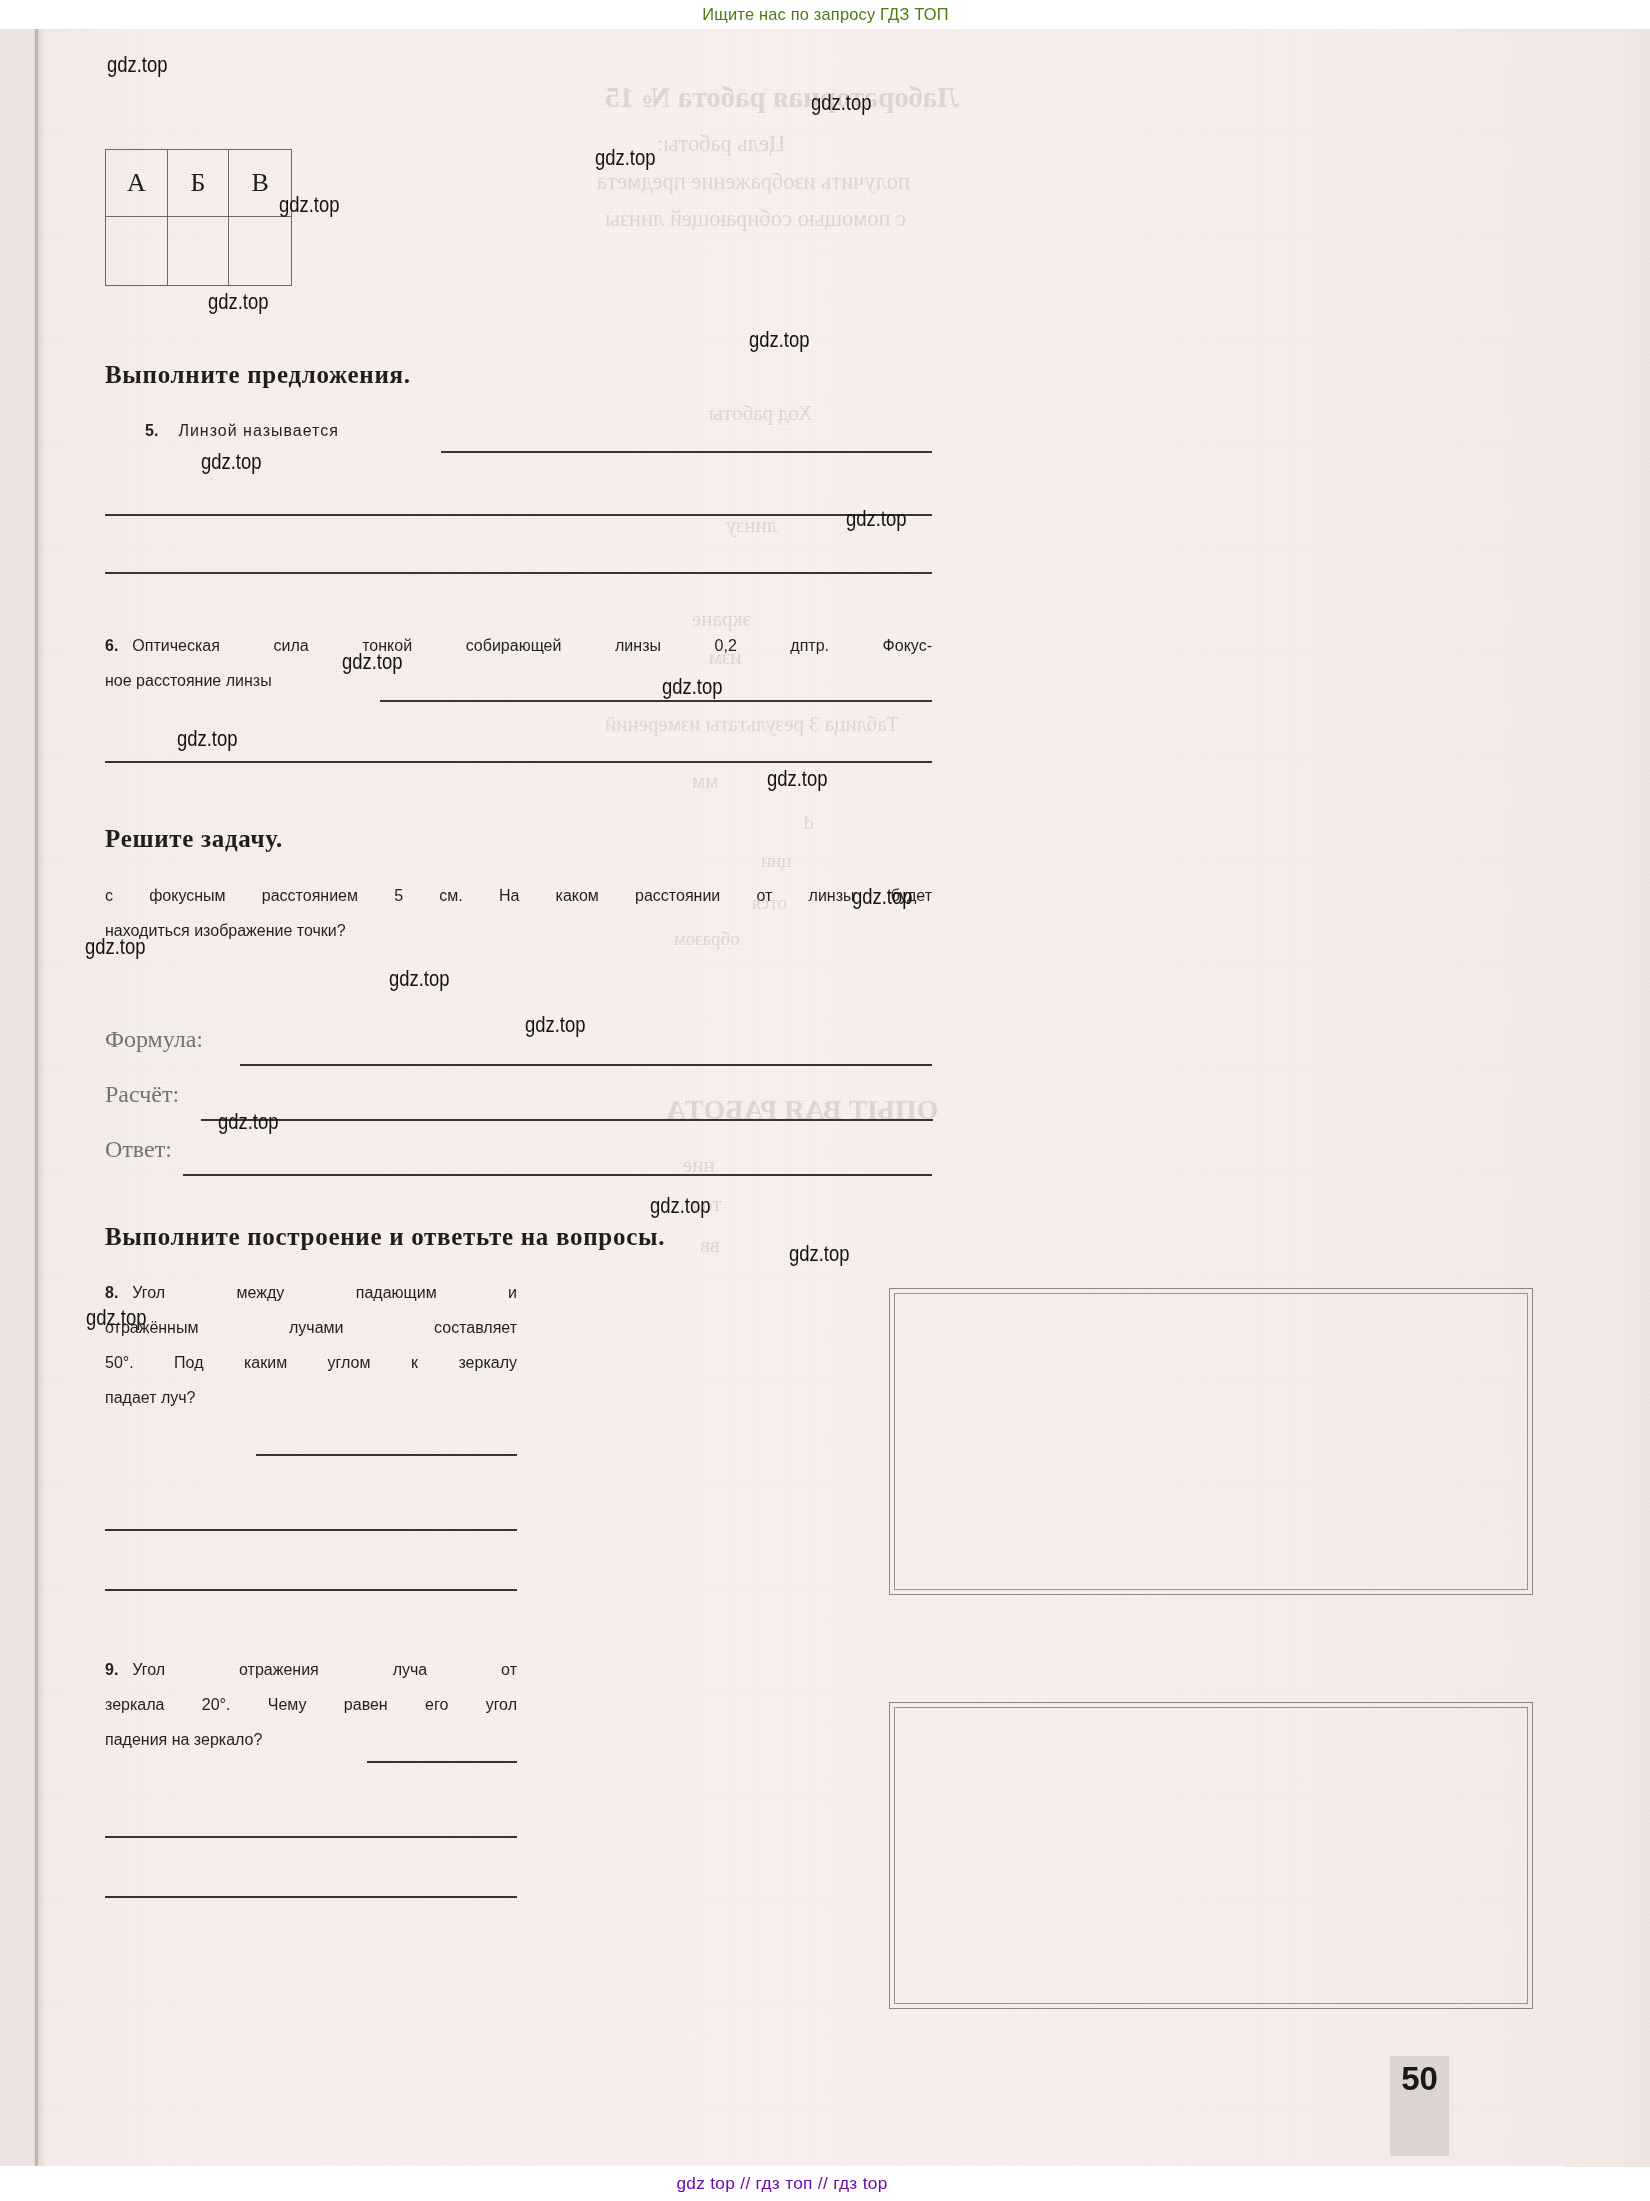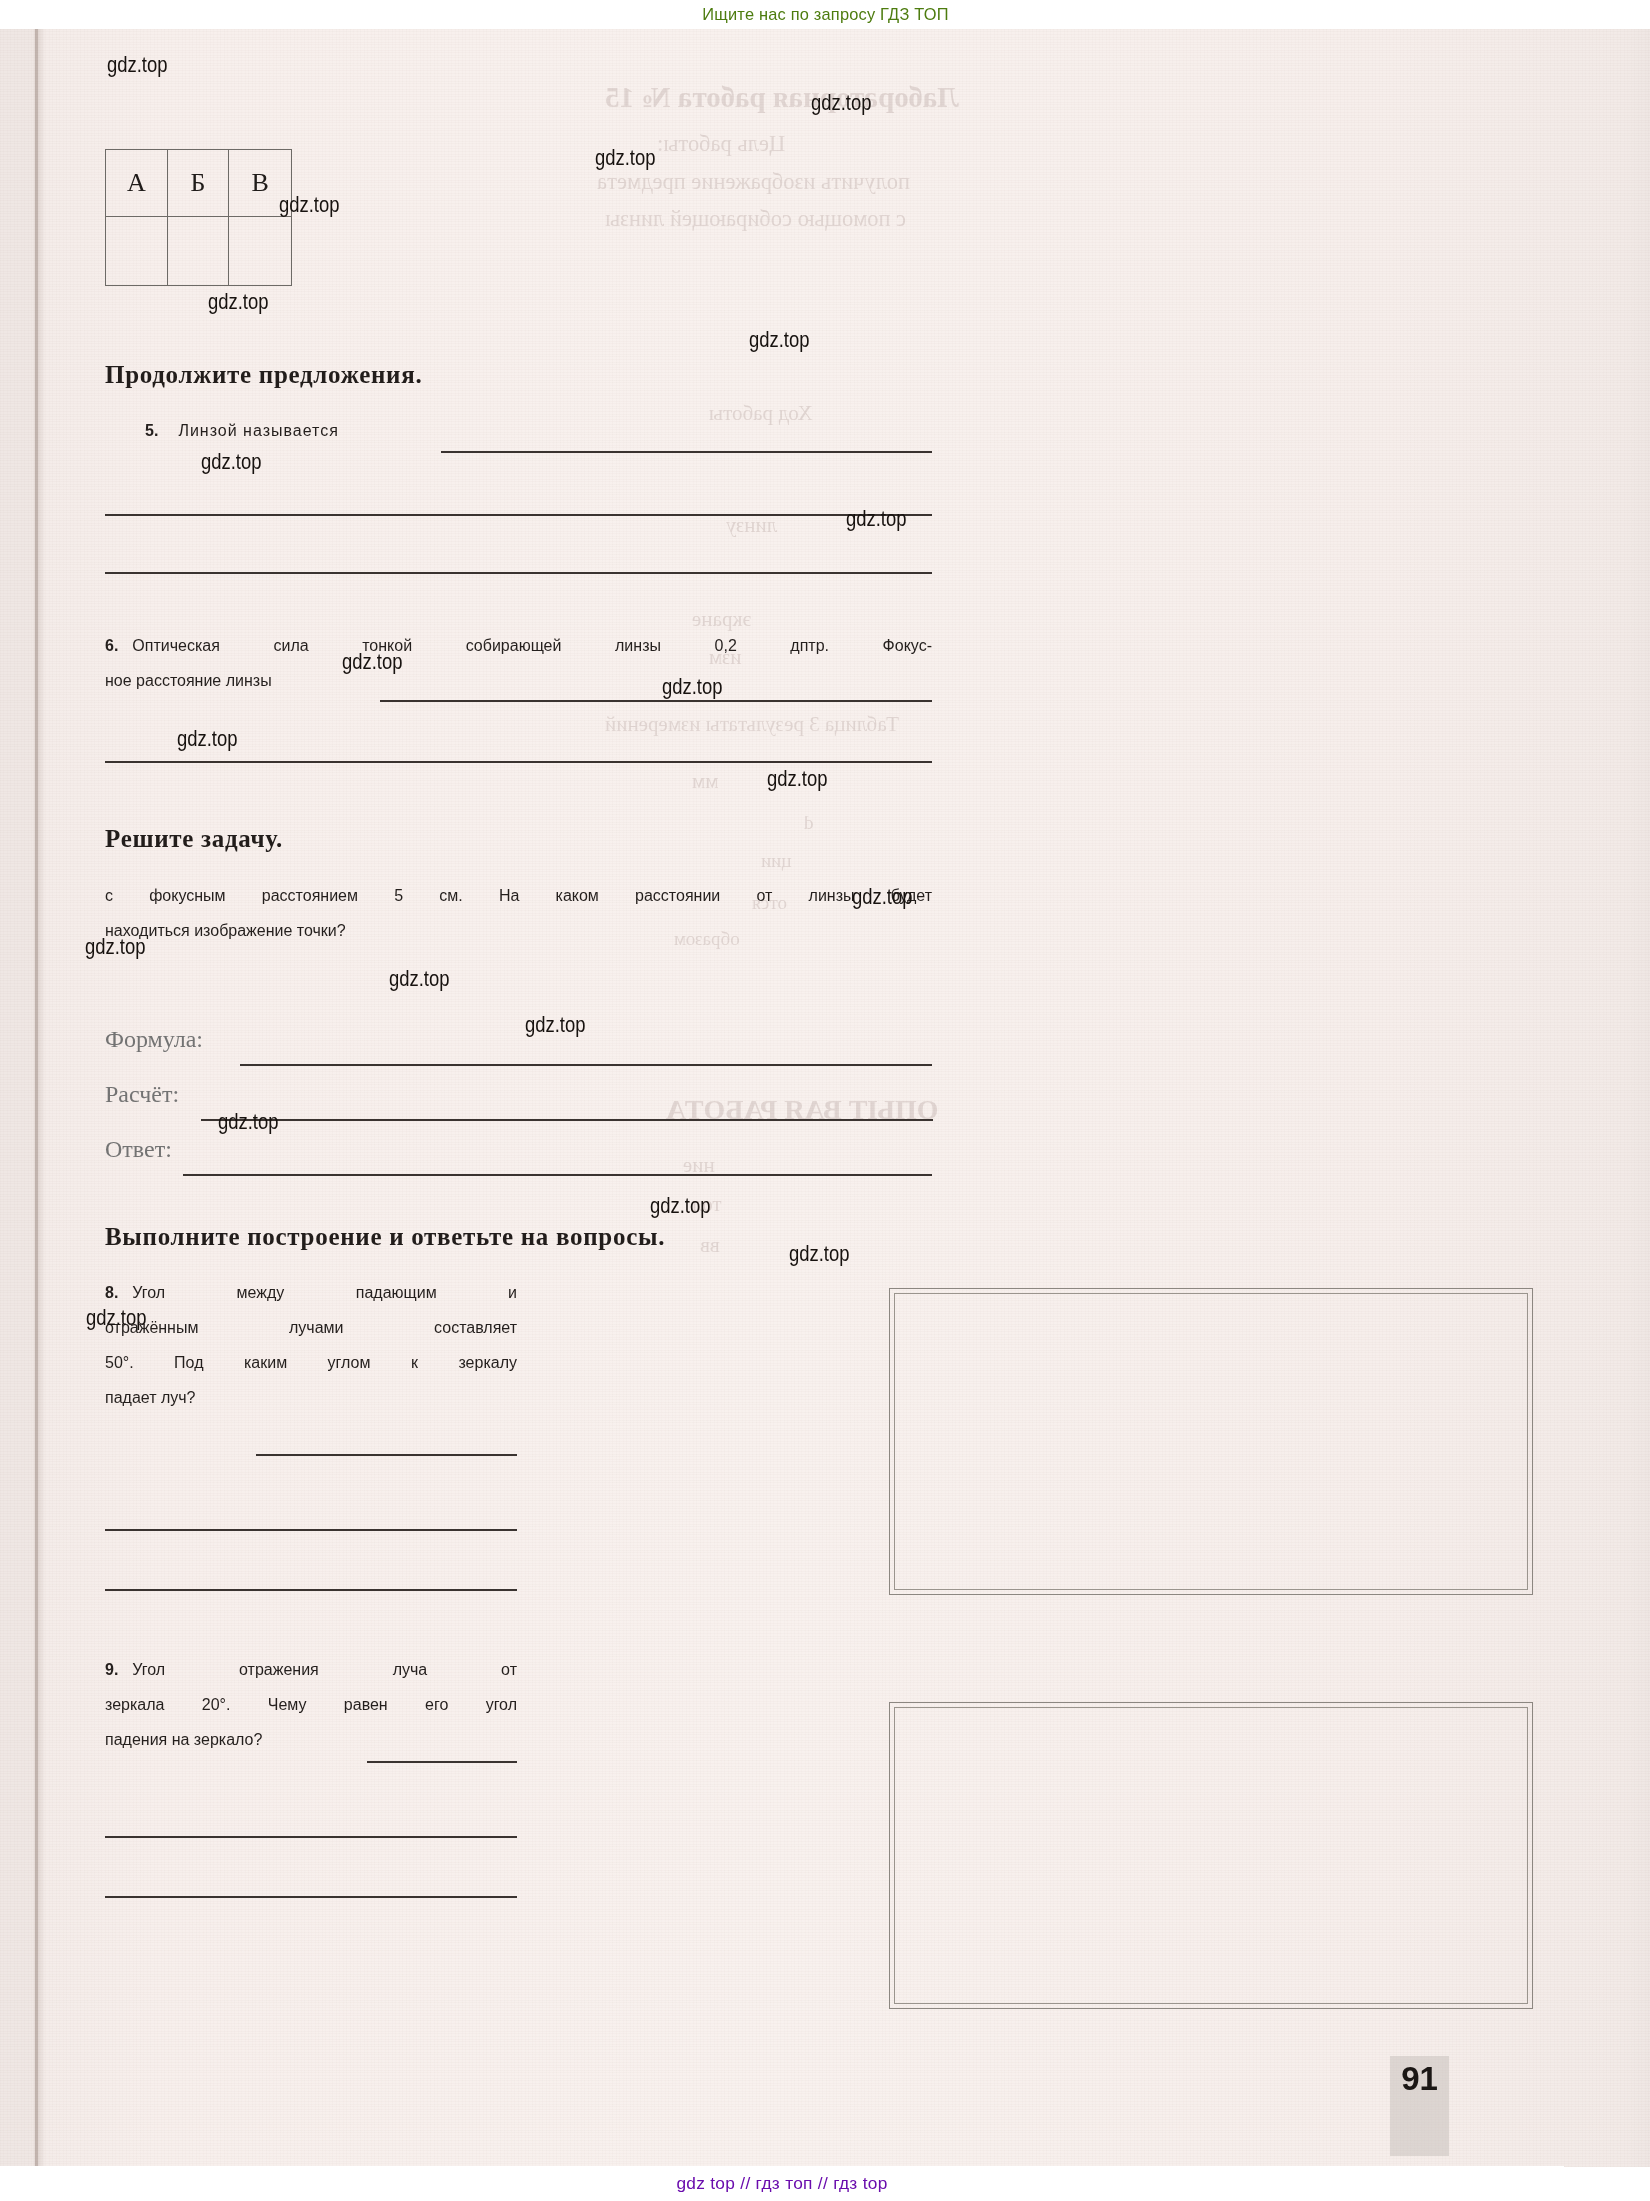--- a/index.html
+++ b/index.html
@@ -253,21 +253,21 @@
 
     <div class="answer-table">
       <div class="cell">А</div>
       <div class="cell">Б</div>
       <div class="cell last-col">В</div>
       <div class="cell last-row"></div>
       <div class="cell last-row"></div>
       <div class="cell last-col last-row"></div>
     </div>
 
-    <div class="heading" style="left:105px; top:361px;">Продолжите предложения.</div>
+    <div class="heading" style="left:105px; top:361px;">Выполните предложения.</div>
 
     <div class="task" style="left:145px; top:413px; width:329px;">
       <span class="num">5.</span>
       <span style="margin-left:15.6px; letter-spacing:1px;">Линзой называется</span>
     </div>
     <div class="rule" style="left:441px; top:451px; width:491px;"></div>
     <div class="rule" style="left:105px; top:514px; width:827px;"></div>
     <div class="rule" style="left:105px; top:572px; width:827px;"></div>
 
     <div class="task" style="left:105px; top:628px; width:827px;">
@@ -322,21 +322,21 @@
     </div>
     <div class="rule" style="left:367px; top:1761px; width:150px;"></div>
     <div class="rule" style="left:105px; top:1836px; width:412px;"></div>
     <div class="rule" style="left:105px; top:1896px; width:412px;"></div>
 
     <div class="draw-box" style="left:889px; top:1702px; width:644px; height:307px;">
       <div class="inner"></div>
     </div>
 
     <div class="page-tab"></div>
-    <div class="page-num">91</div>
+    <div class="page-num">50</div>
 
   </div>
 
   <div id="watermark-layer">
       <div class="wm" style="left: 107px; top: 52px;">gdz.top</div>
       <div class="wm" style="left: 811px; top: 90px;">gdz.top</div>
       <div class="wm" style="left: 595px; top: 145px;">gdz.top</div>
       <div class="wm" style="left: 279px; top: 192px;">gdz.top</div>
       <div class="wm" style="left: 208px; top: 289px;">gdz.top</div>
       <div class="wm" style="left: 749px; top: 327px;">gdz.top</div>

